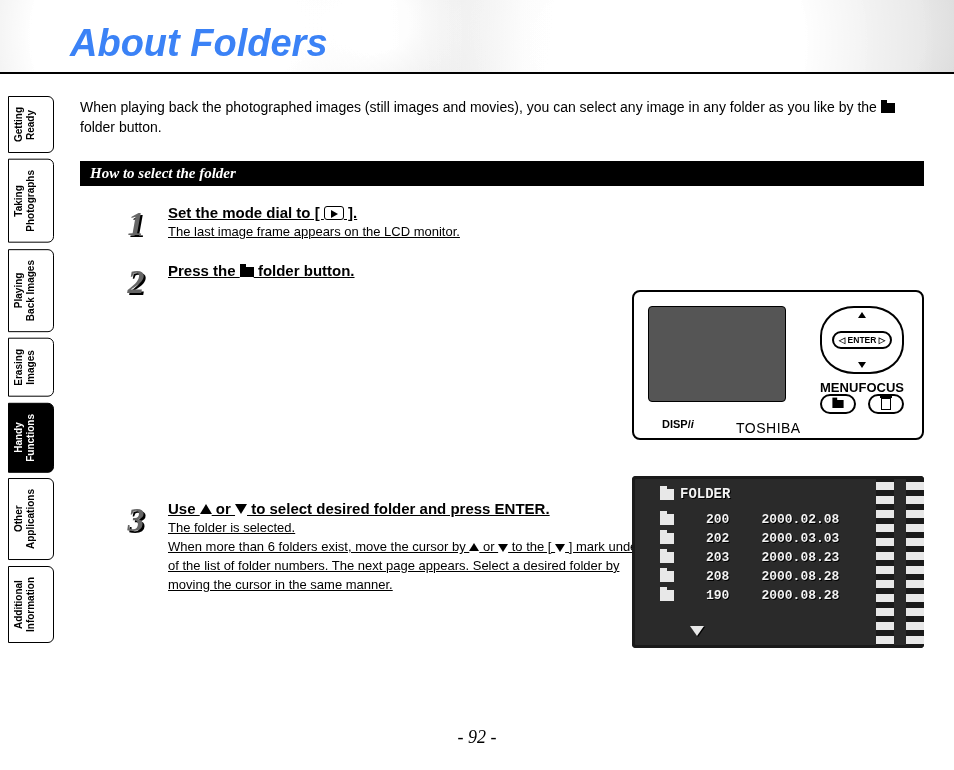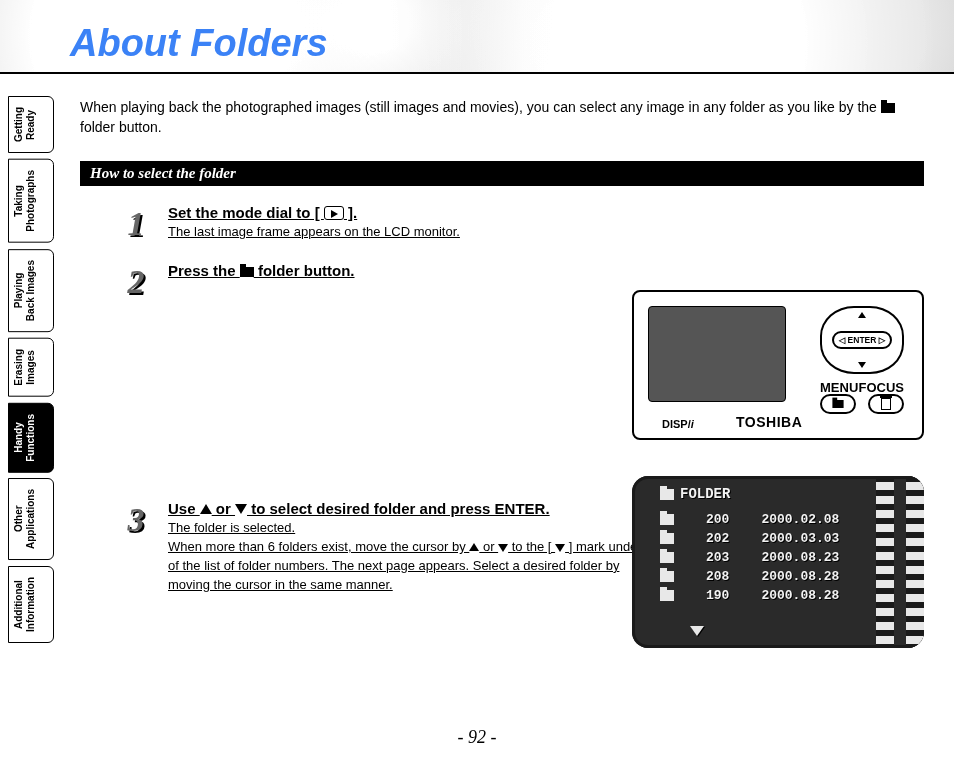--- a/index.html
+++ b/index.html
@@ -184,22 +184,22 @@
     border: 1px solid #000;
     border-radius: 4px;
   }
   .cam-disp {
     position: absolute;
     left: 20px; bottom: 8px;
     font-size: 11px; font-weight: bold; margin-left: 8px;
   }
   .cam-brand {
     position: absolute;
-    left: 102px; bottom: 8px;
-    font-size: 14px; font-weight: 700;
+    left: 102px; bottom: 2px;
+    font-size: 14px; font-weight: 400;
     letter-spacing: 0.5px;
   }
   .dpad {
     position: absolute;
     right: 18px; top: 14px;
     width: 84px; height: 68px;
     border: 2px solid #000;
     border-radius: 34px/30px;
     display: flex;
     align-items: center;
@@ -240,21 +240,21 @@
   .trash-ico::before{content:"";position:absolute;top:-3px;left:-2px;right:-2px;height:2px;background:#000;}
 
   
   .folder-fig {
     position: absolute;
     right: 30px;
     top: 476px;
     width: 292px;
     height: 172px;
     background: #2a2a2a;
-    border-radius: 16px;
+    border-radius: 4px;
     color: #f2f2f2;
     font-family: "Courier New", monospace;
     font-weight: bold;
     overflow: hidden;
     box-shadow: inset 0 0 0 3px #1a1a1a;
   }
   .film-l, .film-r {
     position: absolute; top:0; bottom:0; width:18px;
     background: repeating-linear-gradient(#1a1a1a 0 6px, #e8e8e8 6px 14px);
   }

